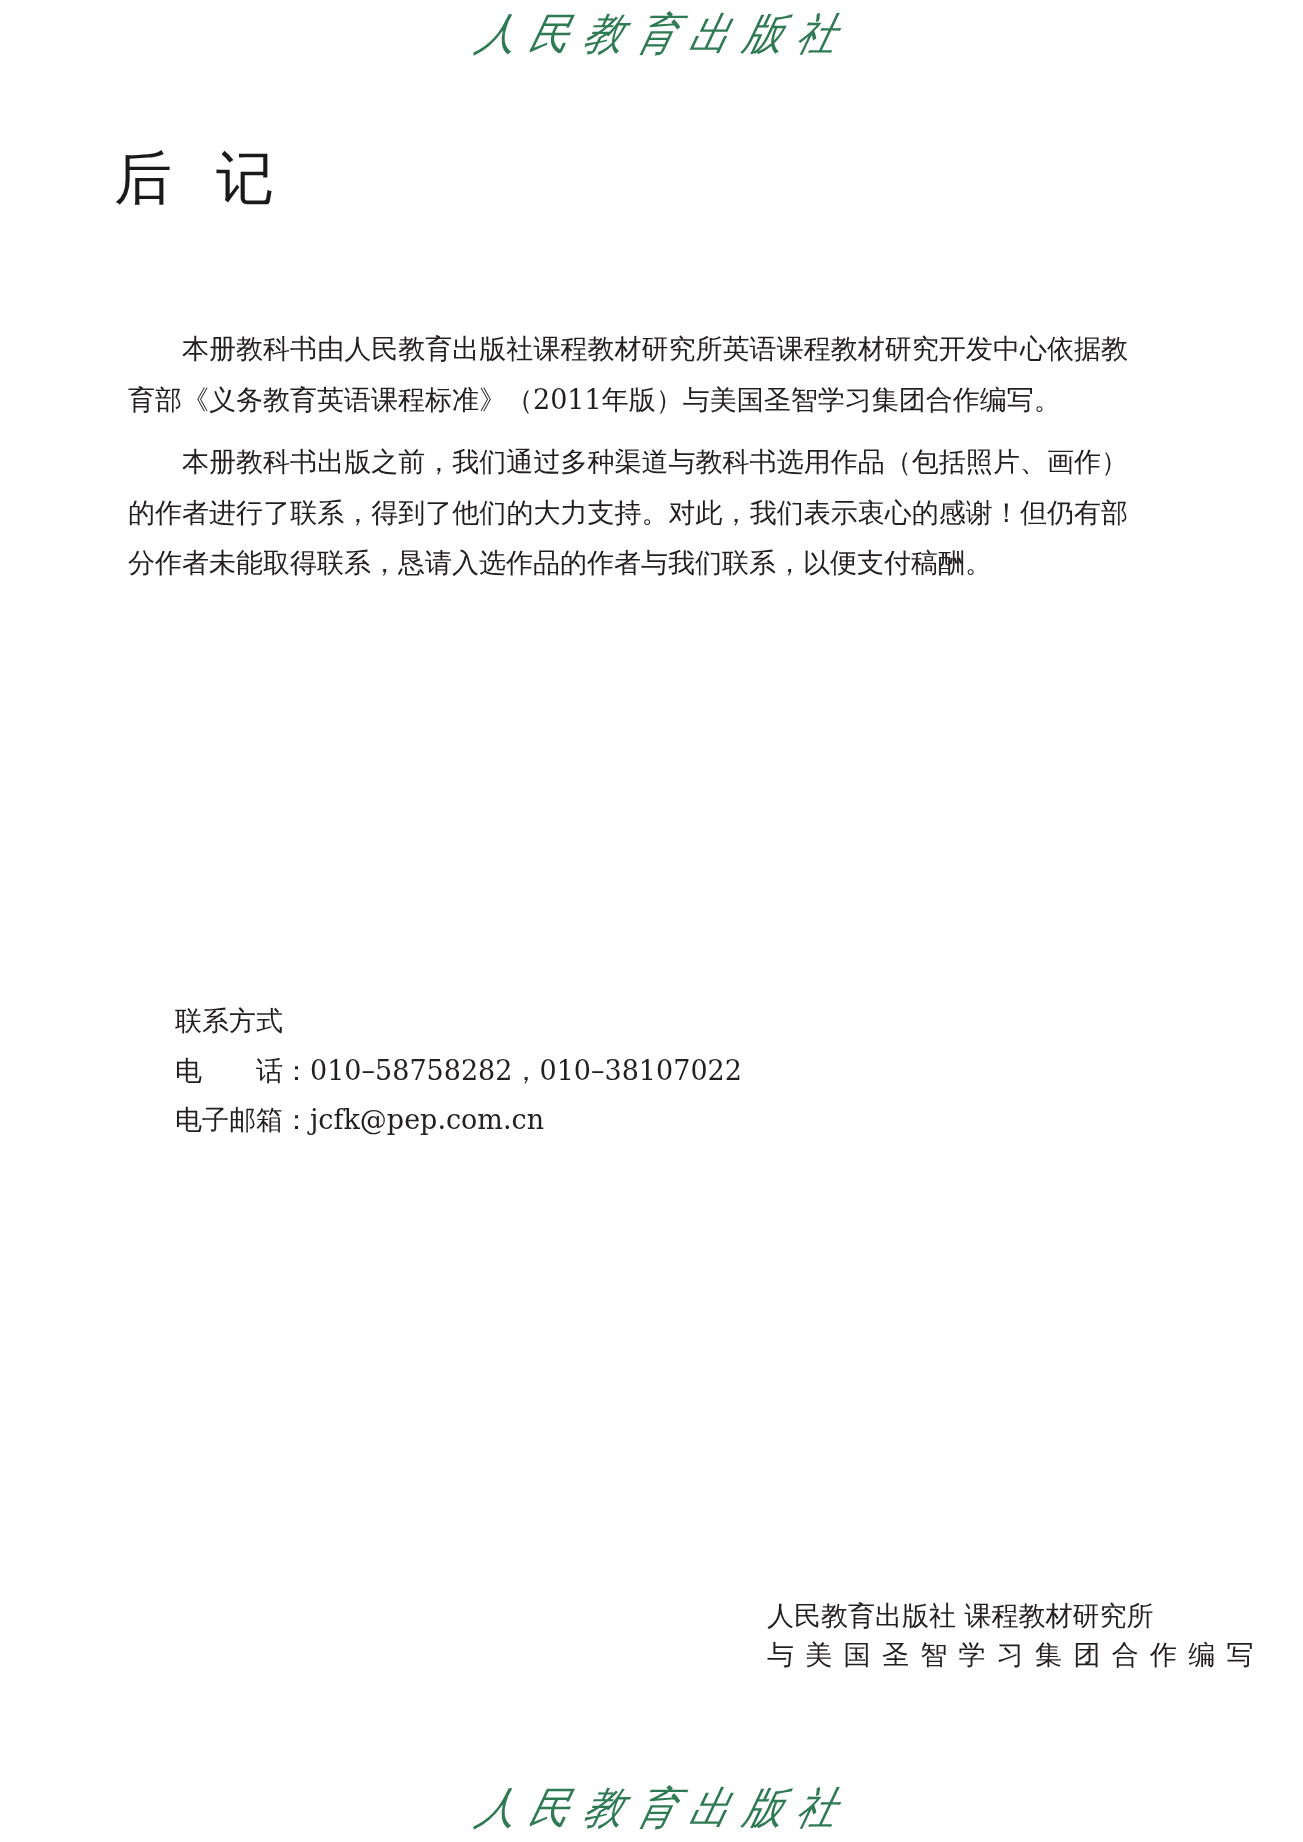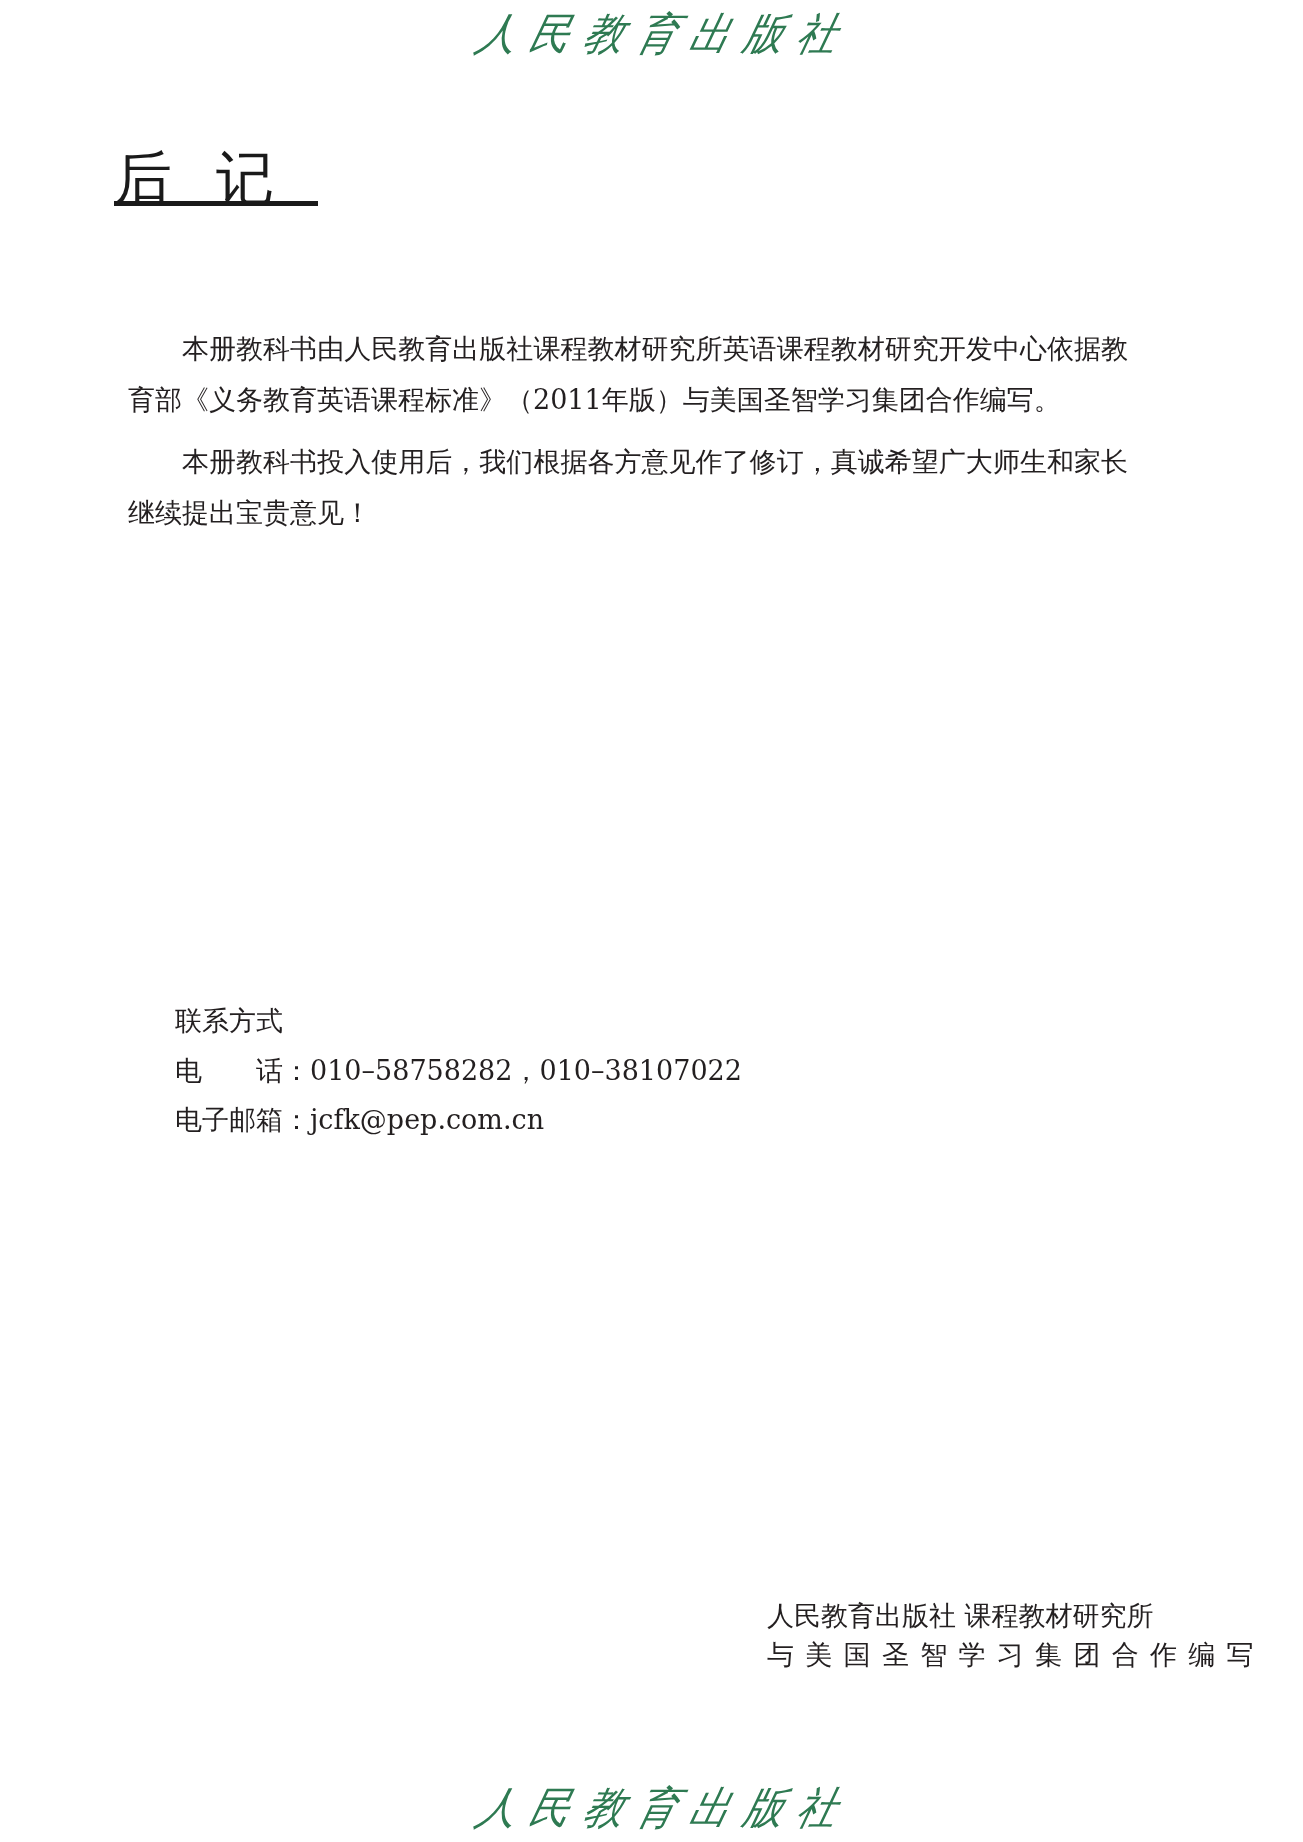--- a/index.html
+++ b/index.html
@@ -6,21 +6,21 @@
   body { width: 1303px; height: 1842px; position: relative; overflow: hidden;
          font-family: "DejaVu Serif", "Liberation Serif", serif; color: #231f20; }
   .logo { position: absolute; left: 478px; width: 360px; height: 56px;
           display: flex; align-items: flex-end; justify-content: space-between;
           font-family: "DejaVu Serif", serif; font-style: italic; color: #2e7a52;
           font-size: 40px; letter-spacing: 0; }
   .logo span { display: inline-block; transform: skewX(-14deg) scaleY(1.1); font-weight: normal; }
   .logo-top { top: 6px; }
   .logo-bottom { top: 1780px; }
   .heading { position: absolute; left: 114px; top: 146px; font-size: 58px; line-height: 64px;
-             letter-spacing: 44px; font-family: "DejaVu Serif", serif; color: #1a1a1a; text-decoration: underline; }
+             letter-spacing: 44px; font-family: "DejaVu Serif", serif; color: #1a1a1a; }
   .body-text { position: absolute; left: 116px; top: 312px; width: 1024px; font-size: 27px;
                line-height: 50.5px; text-align: justify; }
   .body-text p { margin: 12px; text-indent: 54px; }
   .contact { position: absolute; left: 175px; top: 992px; font-size: 27px; line-height: 41.5px; }
   .contact .row { display: flex; white-space: pre; margin-top: 8px; }
   .contact .lab-wide { display: inline-block; width: 108px; text-align-last: justify; }
   .footer-org { position: absolute; left: 767px; top: 1596px; width: 372px; font-size: 27px; line-height: 39px; }
   .footer-org .l1 { white-space: nowrap; }
   .footer-org .l2 { letter-spacing: 11.3px; white-space: nowrap; }
 </style>
@@ -34,21 +34,21 @@
   <span>育</span>
   <span>出</span>
   <span>版</span>
   <span>社</span>
 </div>
 
 <h1 class="heading" style="margin:0;font-weight:normal;">后记</h1>
 
 <div class="body-text">
   <p>本册教科书由人民教育出版社课程教材研究所英语课程教材研究开发中心依据教育部《义务教育英语课程标准》（2011年版）与美国圣智学习集团合作编写。</p>
-  <p>本册教科书投入使用后，我们根据各方意见作了修订，真诚希望广大师生和家长继续提出宝贵意见！</p>
+  <p>本册教科书出版之前，我们通过多种渠道与教科书选用作品（包括照片、画作）的作者进行了联系，得到了他们的大力支持。对此，我们表示衷心的感谢！但仍有部分作者未能取得联系，恳请入选作品的作者与我们联系，以便支付稿酬。</p>
 </div>
 
 <div class="contact">
   <div class="row">联系方式</div>
   <div class="row">
     <span class="lab-wide">电话</span><span>：010–58758282，010–38107022</span>
   </div>
   <div class="row">
     <span class="lab-wide">电子邮箱</span><span>：jcfk@pep.com.cn</span>
   </div>

